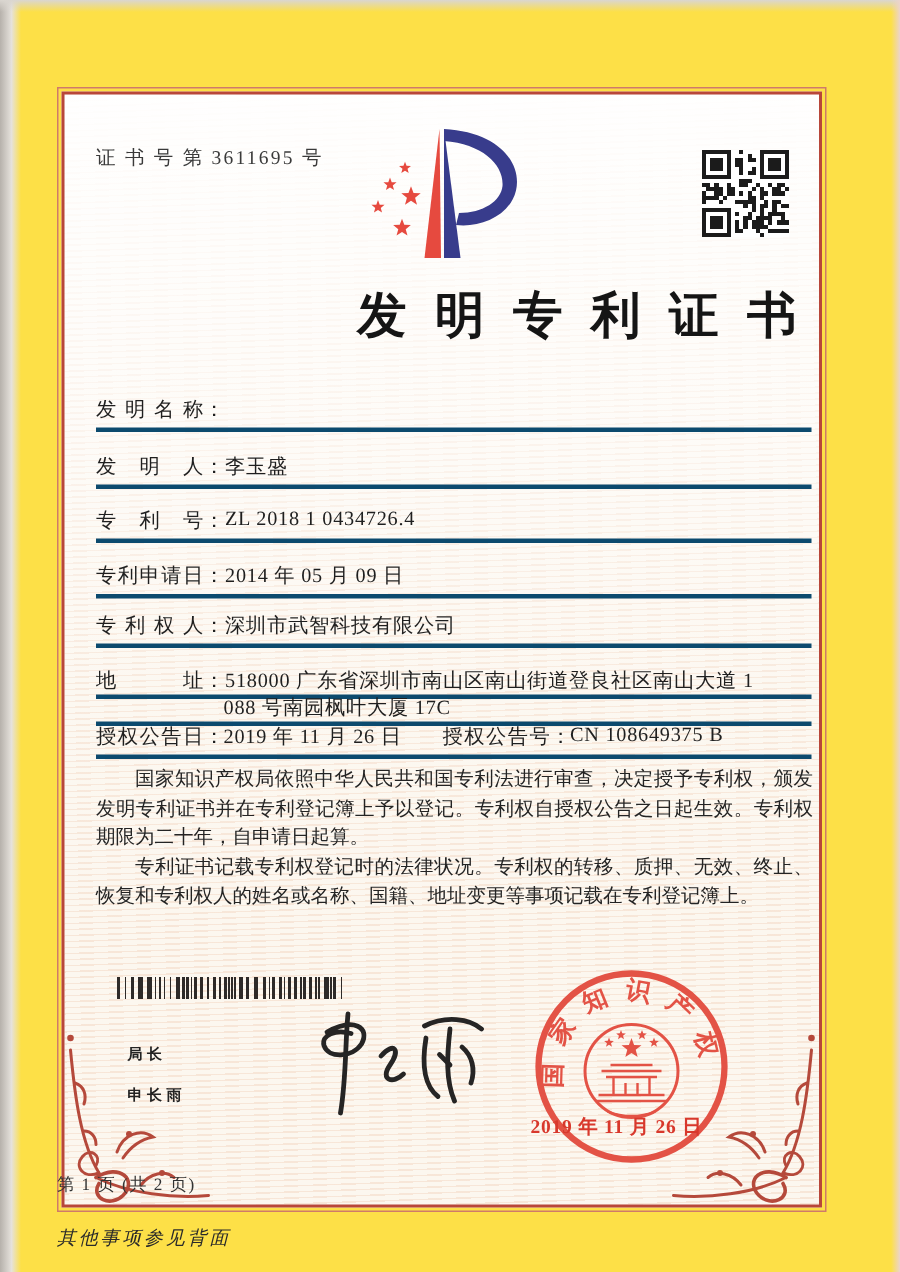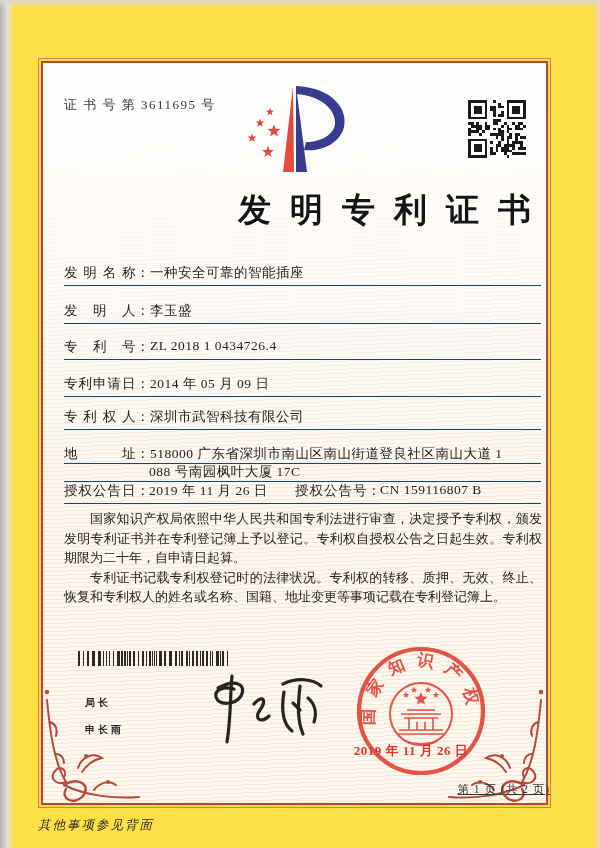--- a/index.html
+++ b/index.html
@@ -21,21 +21,21 @@
     background:
       linear-gradient(180deg,rgba(255,255,255,.95),rgba(255,255,255,.55) 30%,rgba(255,255,255,.12) 55%,rgba(255,255,255,0) 78%),
       repeating-linear-gradient(178deg,rgba(224,146,100,.17) 0 1px,rgba(255,252,247,0) 1px 4px),
       #fcf7ef;}
   .abs{position:absolute;}
   .cert-no{left:64px;top:96px;font-size:13px;color:#3a3a3a;letter-spacing:1.5px;}
   .logo{left:236px;top:82px;width:130px;height:100px;}
   .qr{left:468px;top:100px;width:58px;height:58px;}
   .title{left:38px;right:50px;top:188px;text-align:right;font-size:33px;
     font-weight:600;letter-spacing:19px;text-indent:19px;color:#151515;}
-  .row{left:64px;width:477px;height:21px;border-bottom:1px solid #0c4a6e;
+  .row{left:64px;width:477px;height:21px;border-bottom:3px solid #0c4a6e;
     font-size:13.5px;color:#1f1f1f;display:flex;align-items:flex-start;letter-spacing:.5px;}
   .row .lab{flex:0 0 72px;text-align:justify;text-align-last:justify;}
   .row .colon{flex:0 0 13px;}
   .row .val{flex:1;white-space:nowrap;}
   .r0{top:264px}.r1{top:302px}.r2{top:338px}.r3{top:375px}.r4{top:408px}
   .addr1{top:445px;height:18px}.addr2{top:463px;height:18px}
   .addr2 .ind{flex:0 0 85px}
   .auth{top:482px;}
   .auth-left{position:absolute;left:0;top:0;display:flex;}
   .auth-left .lab{width:72px;display:inline-block;text-align:justify;text-align-last:justify;}
@@ -47,22 +47,22 @@
     text-align:justify;color:#242424;}
   .paras p{margin:0;text-indent:2em;}
   .barcode{left:78px;top:651px;width:153px;height:15px;}
   .officer{font-family:"Liberation Sans","DejaVu Sans",sans-serif;font-size:10px;
     font-weight:700;letter-spacing:3px;color:#232323;}
   .o1{left:85px;top:696px}.o2{left:85px;top:723px}
   .sig{left:196px;top:670px;width:140px;height:80px;}
   .seal{left:352px;top:642px;width:138px;height:138px;opacity:.93;}
   .seal-date{left:345px;top:742px;width:132px;text-align:center;font-size:13px;
     font-weight:700;color:#d8382c;letter-spacing:.5px;}
-  .page-no{left:38px;right:50px;top:782px;text-align:right;font-size:11.5px;
-    letter-spacing:1px;color:#333;text-decoration:underline;}
+  .page-no{left:38px;right:50px;top:782px;text-align:left;font-size:11.5px;
+    letter-spacing:1px;color:#333;}
   .back-note{left:38px;right:50px;top:817px;text-align:left;font-size:12.5px;
     letter-spacing:2px;color:#2a2a2a;font-style:italic;}
   .fl{width:100px;height:132px;}
   .fl-left{left:42px;top:670px;}
   .fl-right{right:54px;top:670px;transform:scaleX(-1);}
   svg{display:block;}
 </style>
 </head>
 <body>
 
@@ -232,21 +232,20 @@
       <rect x="19" y="19" width="1" height="1" fill="#1b1b1b"></rect>
       <rect x="20" y="19" width="1" height="1" fill="#1b1b1b"></rect>
       <rect x="14" y="20" width="1" height="1" fill="#1b1b1b"></rect>
     </svg>
 
   <div class="abs title">发明专利证书</div>
 
   <div class="abs row r0">
     <span class="lab">发明名称</span>
       <span class="colon">：</span>
-      <span class="val">一种安全可靠的智能插座</span>
   </div>
   <div class="abs row r1">
     <span class="lab">发明人</span>
       <span class="colon">：</span>
       <span class="val">李玉盛</span>
   </div>
   <div class="abs row r2">
     <span class="lab">专利号</span>
       <span class="colon">：</span>
       <span class="val">ZL 2018 1 0434726.4</span>
@@ -272,21 +271,21 @@
   </div>
   <div class="abs row auth">
     <span class="auth-left">
       <span class="lab">授权公告日</span>
         <span class="colon">：</span>
         <span>2019 年 11 月 26 日</span>
     </span>
     <span class="auth-right">
       <span class="lab">授权公告号</span>
         <span class="colon">：</span>
-        <span>CN 159116807 B</span>
+        <span>CN 108649375 B</span>
     </span>
   </div>
 
   <div class="abs paras">
     <p>国家知识产权局依照中华人民共和国专利法进行审查，决定授予专利权，颁发发明专利证书并在专利登记簿上予以登记。专利权自授权公告之日起生效。专利权期限为二十年，自申请日起算。</p>
     <p>专利证书记载专利权登记时的法律状况。专利权的转移、质押、无效、终止、恢复和专利权人的姓名或名称、国籍、地址变更等事项记载在专利登记簿上。</p>
   </div>
 
   <svg class="abs barcode" id="barcode-svg" viewBox="0 0 153 15" preserveAspectRatio="none" shape-rendering="crispEdges">
       <rect x="0" y="0" width="2" height="15" fill="#2e2a28"></rect>

